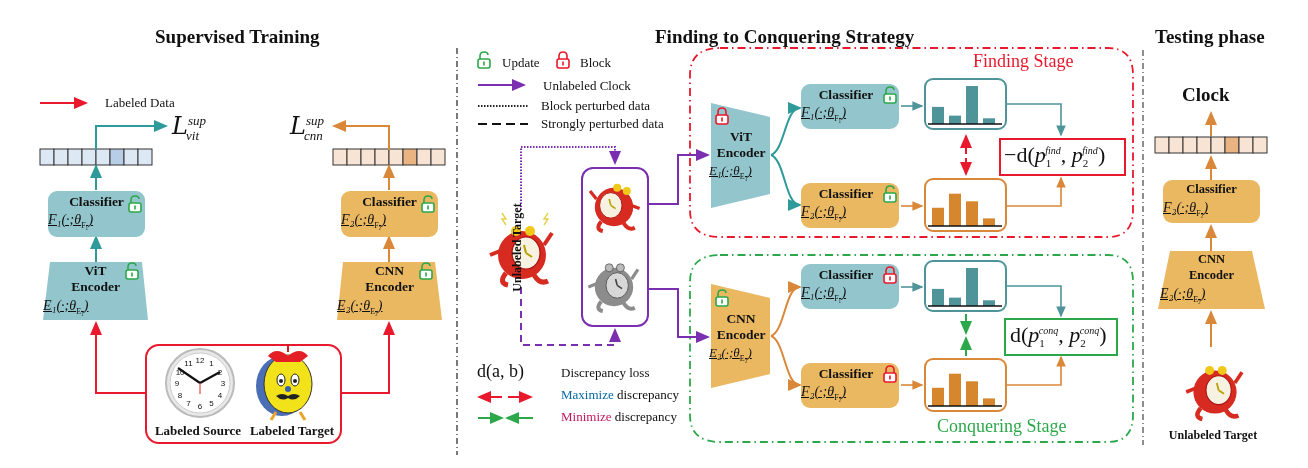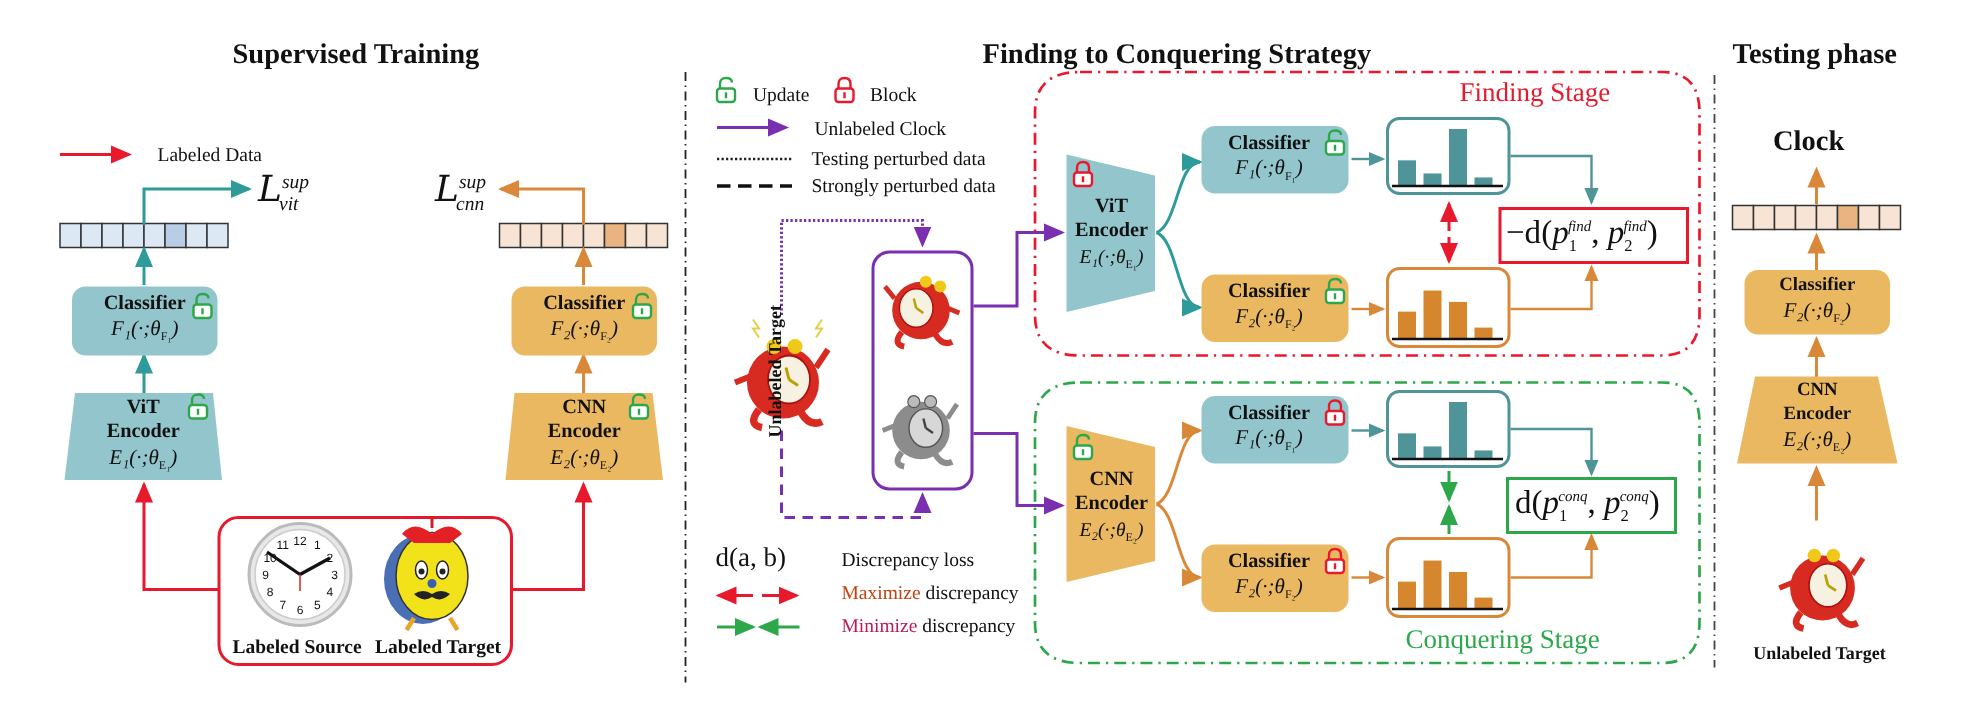--- a/index.html
+++ b/index.html
@@ -3,21 +3,21 @@
 <meta charset="utf-8">
 <style>
   html, body { margin: 0; padding: 0; background: #ffffff; }
   body { width: 1308px; height: 468px; position: relative; overflow: hidden;
          font-family: "Liberation Serif", "DejaVu Serif", serif; color: #111; }
   svg { position: absolute; left: 0; top: 0; }
   .abs { position: absolute; }
   .title { font-weight: bold; font-size: 19px; white-space: nowrap; }
   .legend { font-size: 13px; white-space: nowrap; }
   .boxlabel { font-weight: bold; font-size: 13.5px; text-align: center; white-space: nowrap; }
-  .math { font-style: italic; font-size: 14px; text-align: center; white-space: nowrap; }
+  .math { font-style: italic; font-size: 14px; white-space: nowrap; text-decoration: underline; }
   .math sub { font-size: 8px; font-style: normal; }
   .caption { font-weight: bold; font-size: 13px; text-align: center; white-space: nowrap; }
   .stage { font-size: 18px; white-space: nowrap; }
   .lossmath { font-size: 22px; white-space: nowrap; font-family: "Liberation Serif", serif; }
   .lossmath i { font-style: italic; }
   .lossmath sup { font-size: 10px; font-style: italic; }
   .lossmath sub { font-size: 11px; }
   .bigL { font-family: "DejaVu Serif", serif; font-style: italic; font-size: 24px; white-space: nowrap; }
   .bigL sup, .bigL sub { font-size: 13px; font-family: "Liberation Serif", serif; }
 </style>
@@ -359,25 +359,25 @@
 <div class="abs boxlabel" style="left:337px;top:263px;width:105px;">CNN</div>
 <div class="abs boxlabel" style="left:337px;top:279px;width:105px;">Encoder</div>
 <div class="abs math" style="left:337px;top:298px;width:105px;"><span>E₂(·;θ</span><sub>E₂</sub>)</div>
 
 <div class="abs caption" style="left:150px;top:423px;width:96px;">Labeled Source</div>
 <div class="abs caption" style="left:246px;top:423px;width:92px;">Labeled Target</div>
 
 <div class="abs legend" style="left:502px;top:55px;">Update</div>
 <div class="abs legend" style="left:580px;top:55px;">Block</div>
 <div class="abs legend" style="left:543px;top:78px;">Unlabeled Clock</div>
-<div class="abs legend" style="left:541px;top:98px;">Testing perturbed data</div>
+<div class="abs legend" style="left:541px;top:98px;">Block perturbed data</div>
 <div class="abs legend" style="left:541px;top:116px;">Strongly perturbed data</div>
 <div class="abs" style="left:477px;top:361px;font-size:18px;white-space:nowrap;">d(a, b)</div>
 <div class="abs legend" style="left:561px;top:365px;">Discrepancy loss</div>
-<div class="abs legend" style="left:561px;top:387px;"><span style="color:#c2410c">Maximize</span><span> discrepancy</span></div>
+<div class="abs legend" style="left:561px;top:387px;"><span style="color:#0369a1">Maximize</span><span> discrepancy</span></div>
 <div class="abs legend" style="left:561px;top:409px;"><span style="color:#be185d">Minimize</span><span> discrepancy</span></div>
 
 <div class="abs caption" style="left:462px;top:240px;width:110px;transform:rotate(-90deg);transform-origin:50% 50%;font-size:12px;">Unlabeled Target</div>
 
 <div class="abs stage" style="left:973px;top:51px;color:#e8192c;">Finding Stage</div>
 <div class="abs boxlabel" style="left:711px;top:129px;width:60px;">ViT</div>
 <div class="abs boxlabel" style="left:711px;top:145px;width:60px;">Encoder</div>
 <div class="abs math" style="left:709px;top:163px;width:64px;font-size:13px;"><span>E₁(·;θ</span><sub>E₁</sub>)</div>
 <div class="abs boxlabel" style="left:801px;top:87px;width:90px;">Classifier</div>
 <div class="abs math" style="left:801px;top:105px;width:90px;"><span>F₁(·;θ</span><sub>F₁</sub>)</div>

